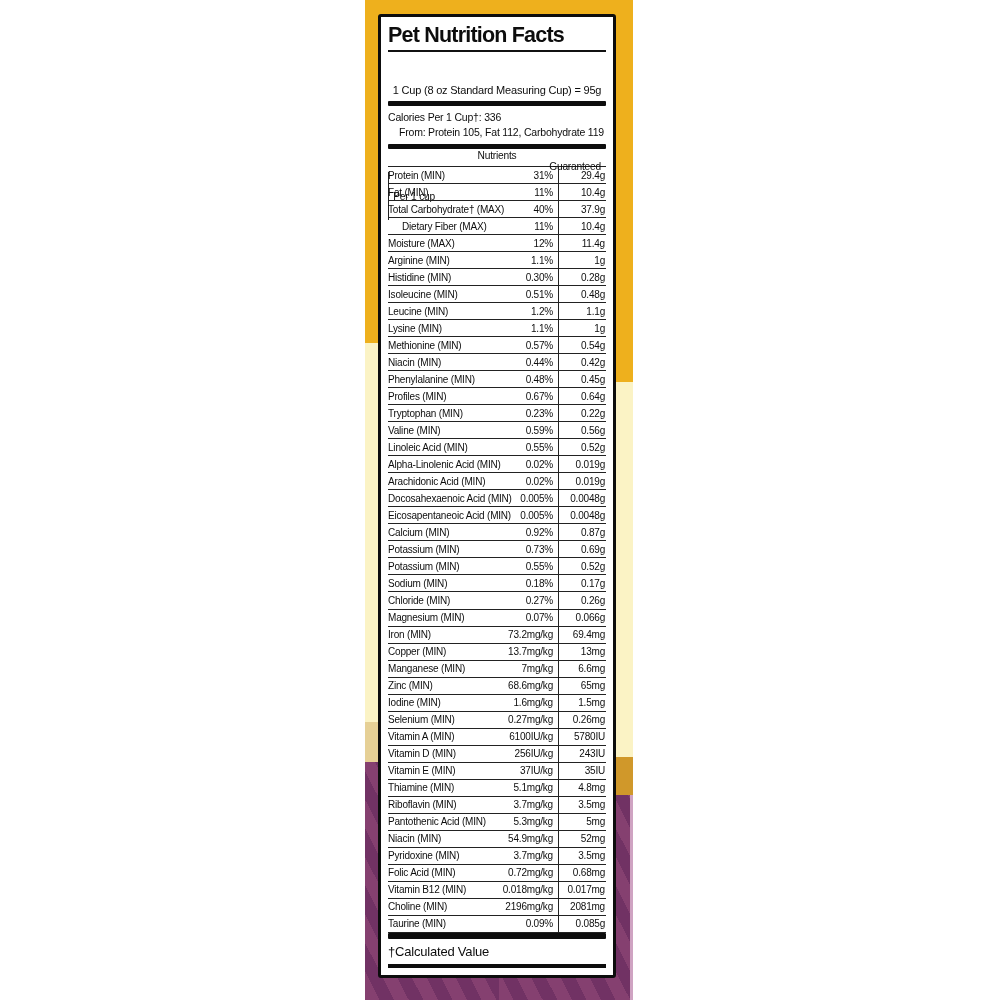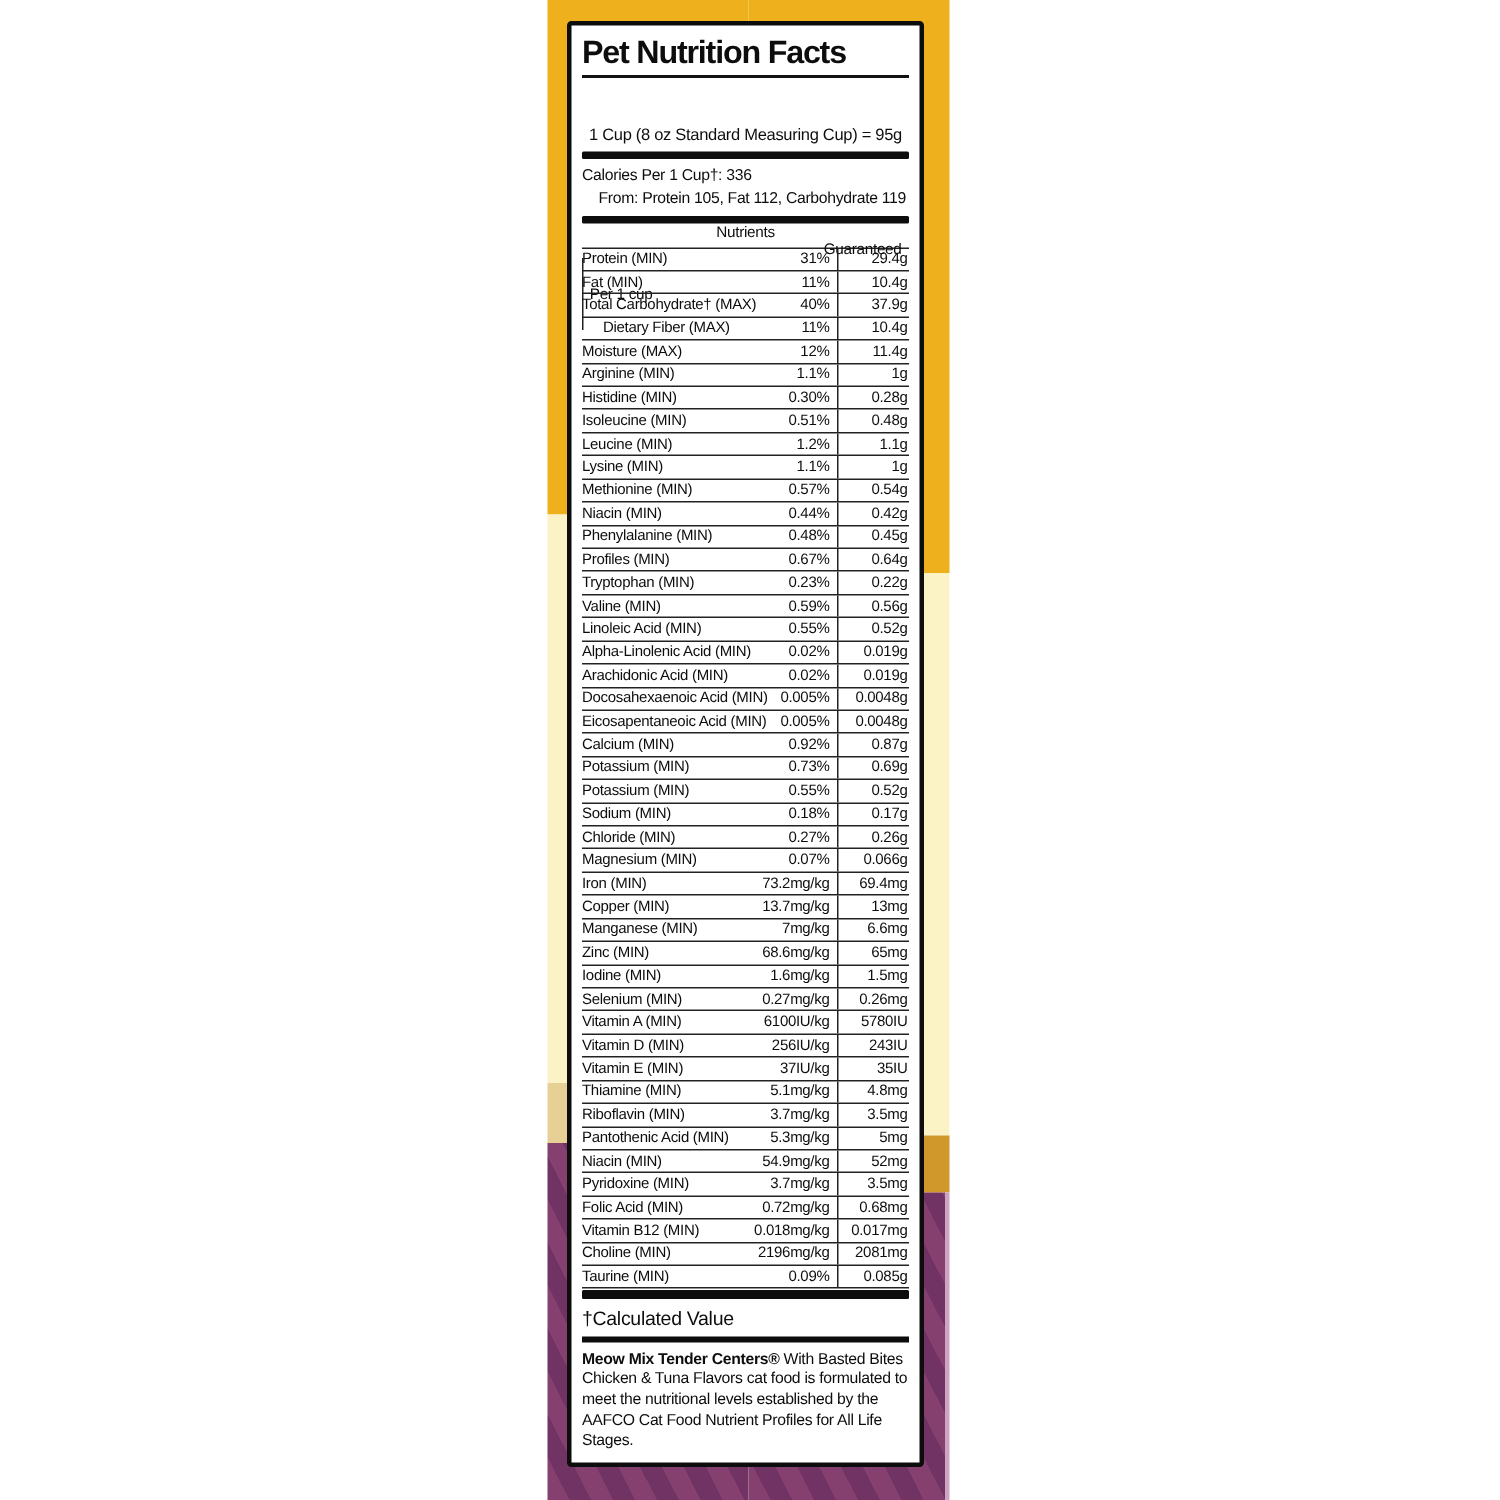--- a/index.html
+++ b/index.html
@@ -359,16 +359,15 @@
   <div class="row">
     <span class="name">Taurine (MIN)</span>
     <span class="guar">0.09%</span>
     <span class="per">0.085g</span>
   </div>
 </div>
 
     <div class="tbar"></div>
     <div class="footnote">†Calculated Value</div>
     <div class="bar2"></div>
-    <div class="desc"><span class="lead">Meow Mix Tender Centers®</span><span> With Basted Bites Chicken &amp; Tuna Flavors cat food is formulated to meet the nutritional levels established by the AAFCO Cat Food Nutrient Profiles for All Life Stages.</span></div>
   </div>
 
 </div>
 
 </body></html>

